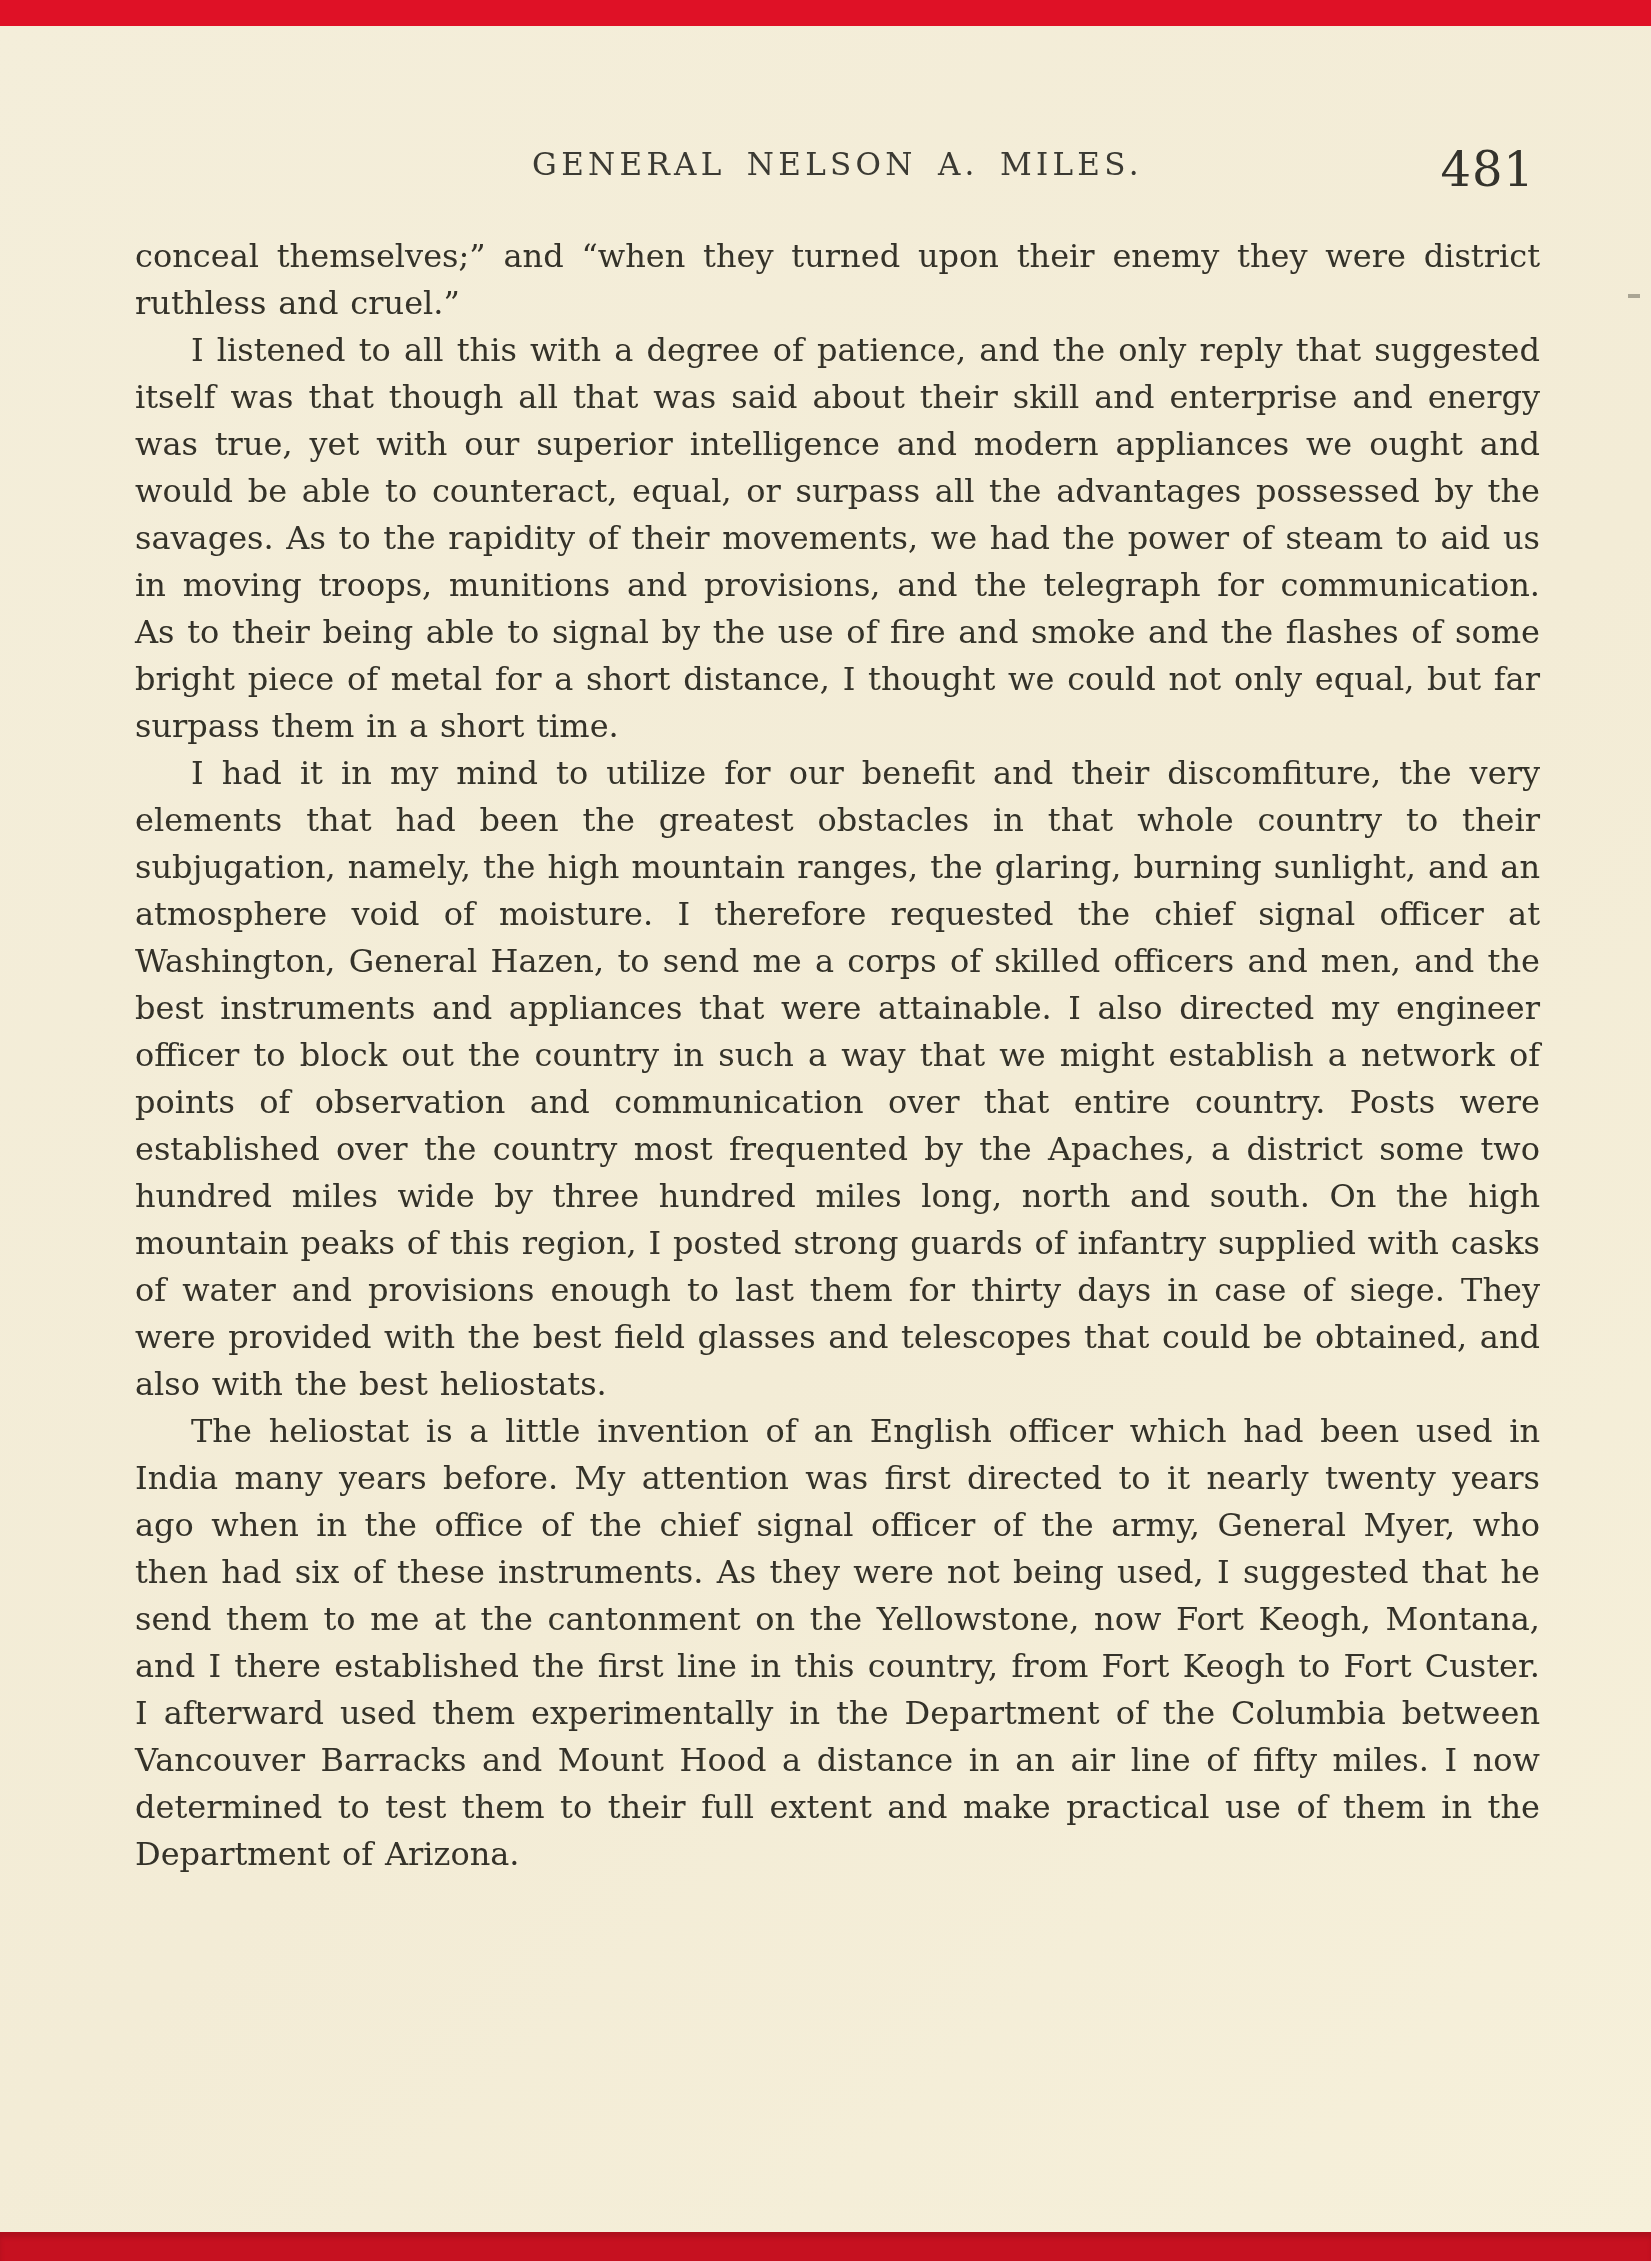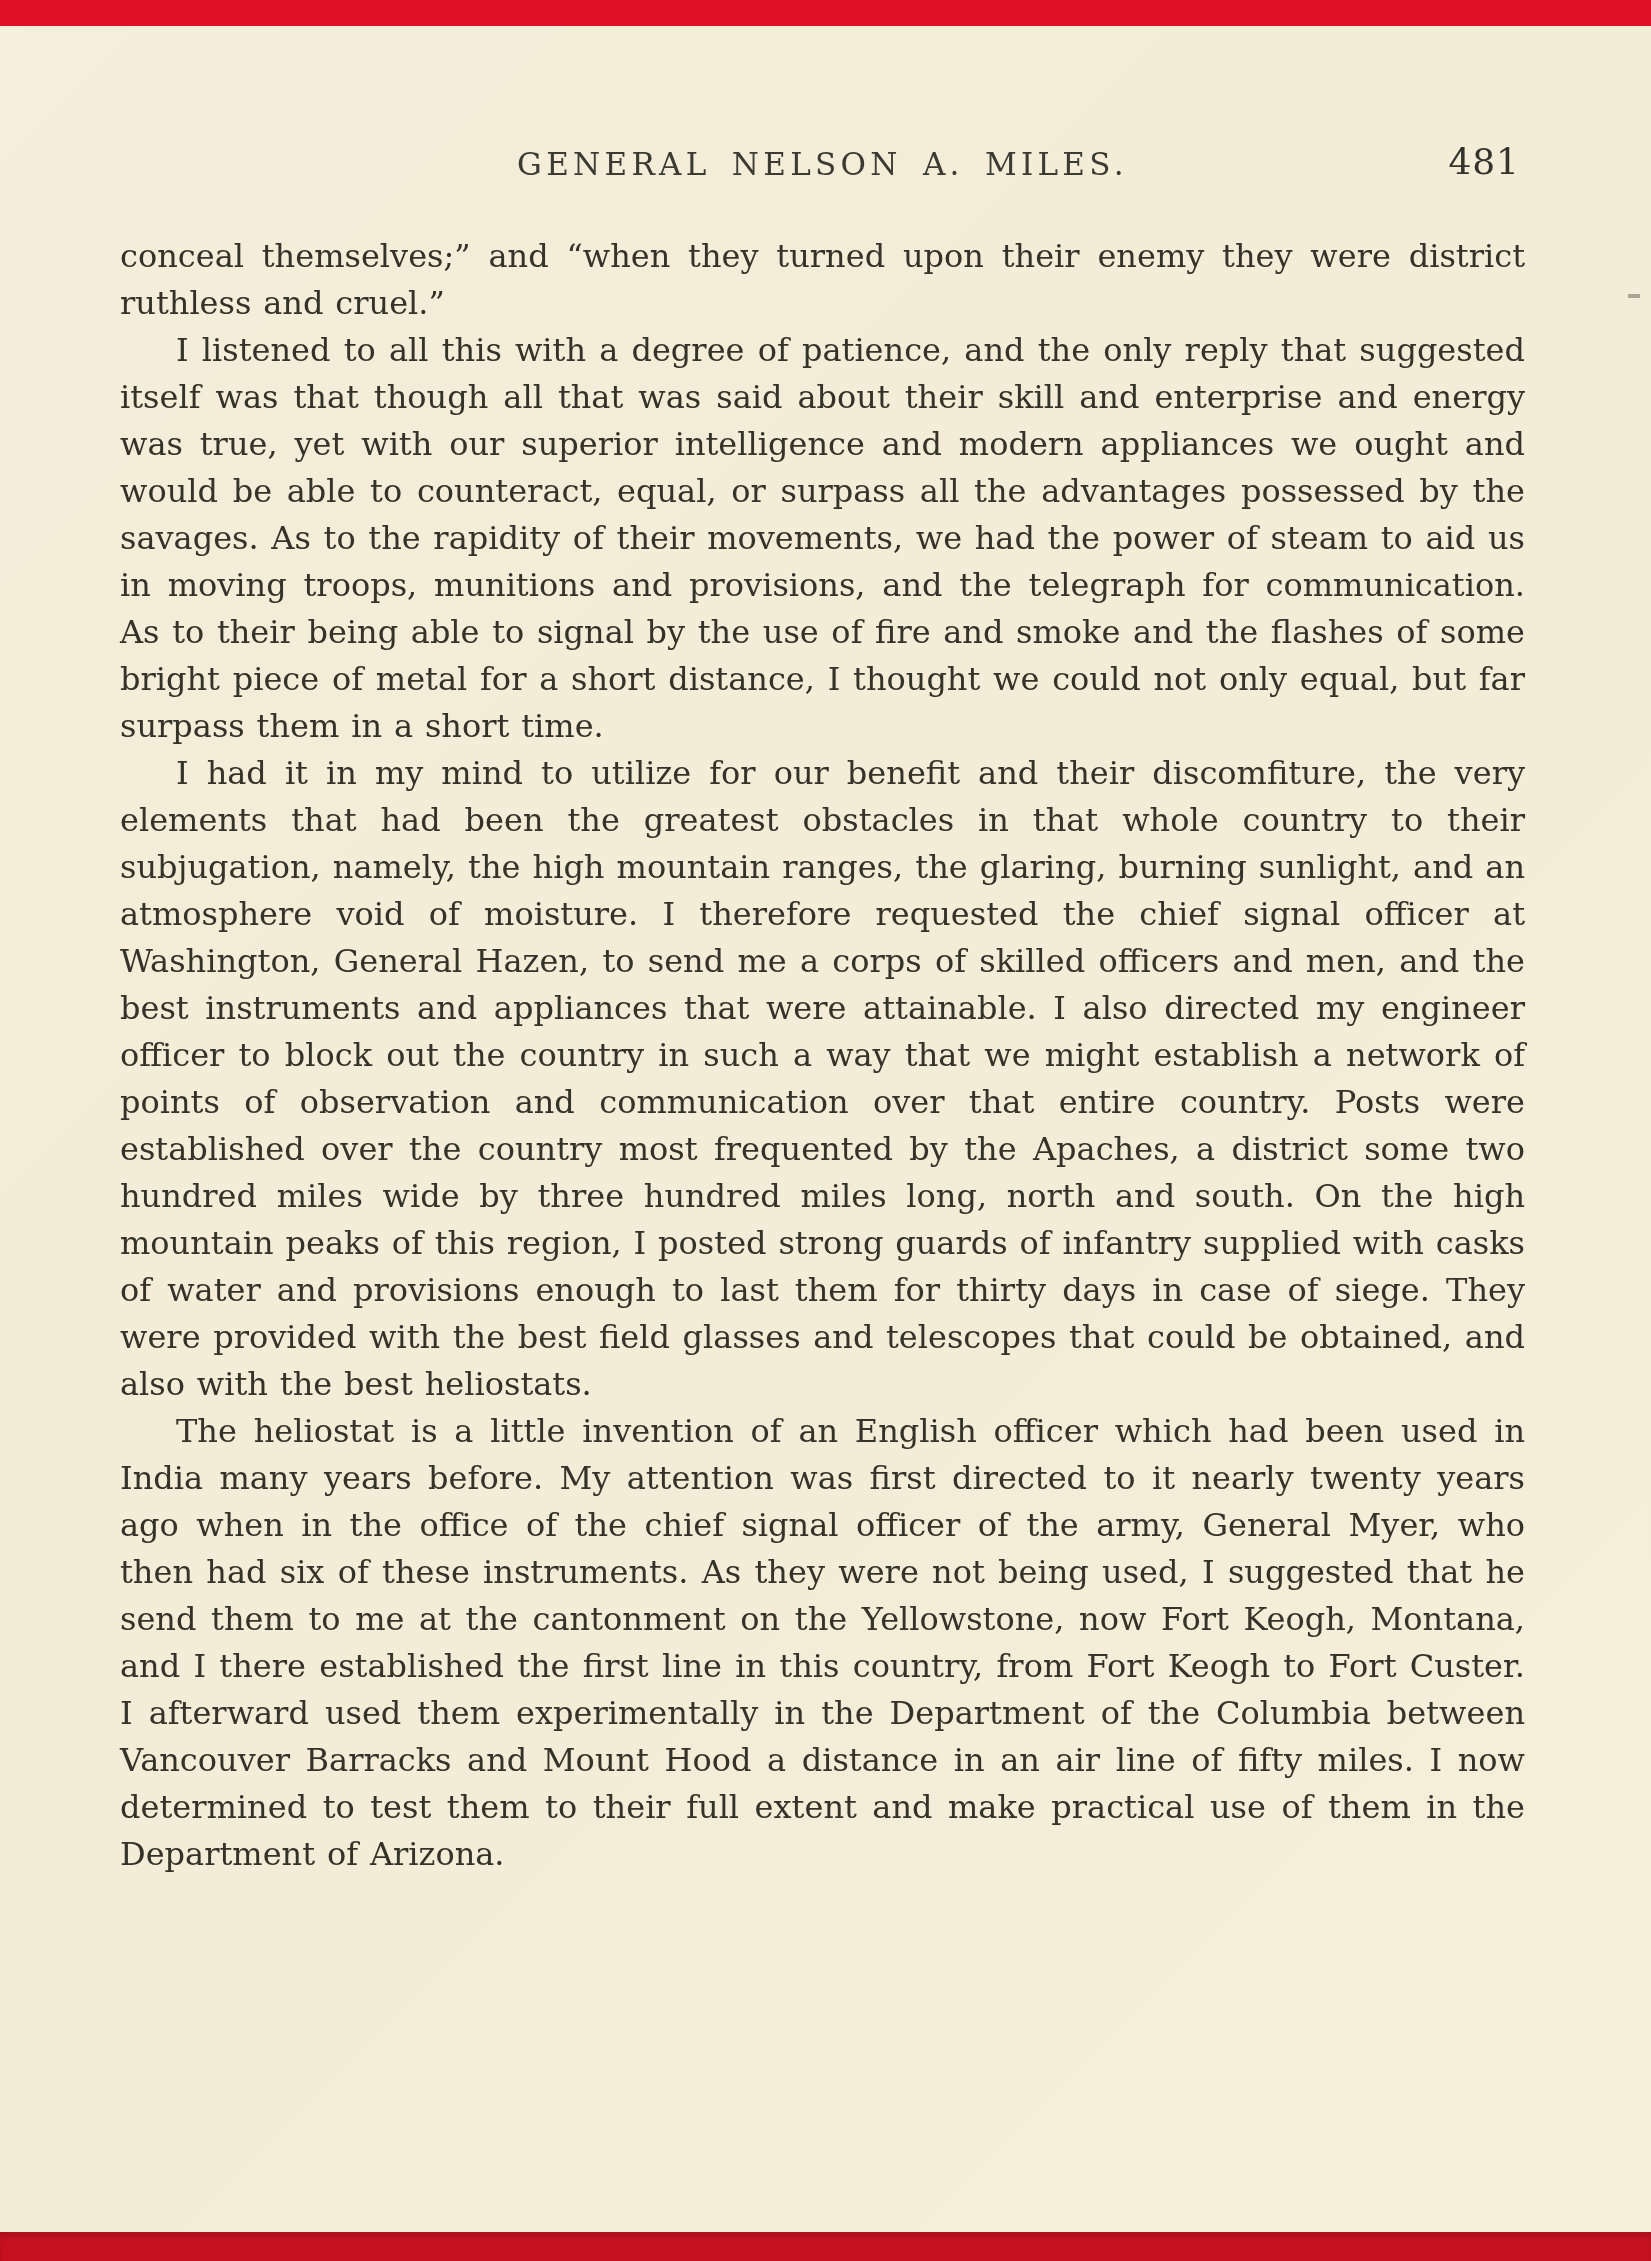--- a/index.html
+++ b/index.html
@@ -25,42 +25,42 @@
     background: #df1126;
   }
   .scan-bar.bottom {
     bottom: 0;
     height: 29.5px;
     background: #c61120;
     box-shadow: inset 0 5.2px 5.2px rgba(0,0,0,0.12);
   }
   .page-content {
     position: absolute;
-    left: 120px;
+    left: 135px;
     top: 146px;
     width: 1405px;
   }
   .running-head {
     position: relative;
     height: 56px;
     margin-bottom: 31px;
   }
   .running-title {
     display: block;
     text-align: center;
     font-size: 31px;
     letter-spacing: 4.3px;
     word-spacing: 7px;
     color: #3b3a33;
   }
   .page-number {
     position: absolute;
     right: 5.2px;
     top: -5.2px;
-    font-size: 36px;
+    font-size: 48px;
     letter-spacing: 0.9px;
     color: #34332c;
   }
   .body-text {
     font-size: 32px;
     line-height: 47px;
     color: #343229;
     text-align: justify;
     word-spacing: 1.7px;
   }

